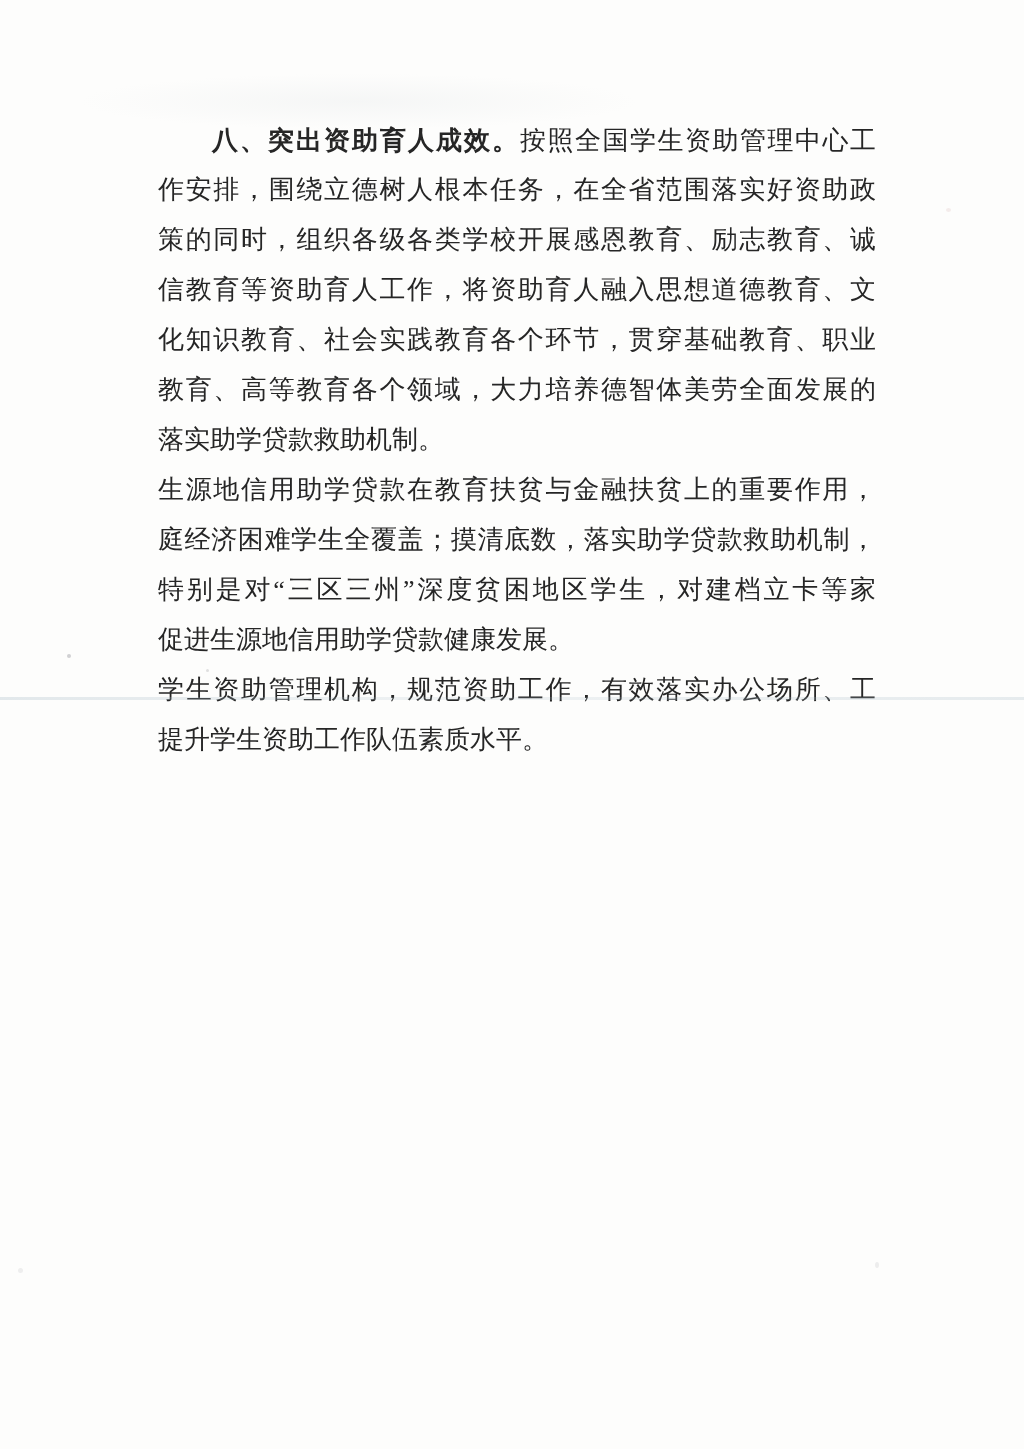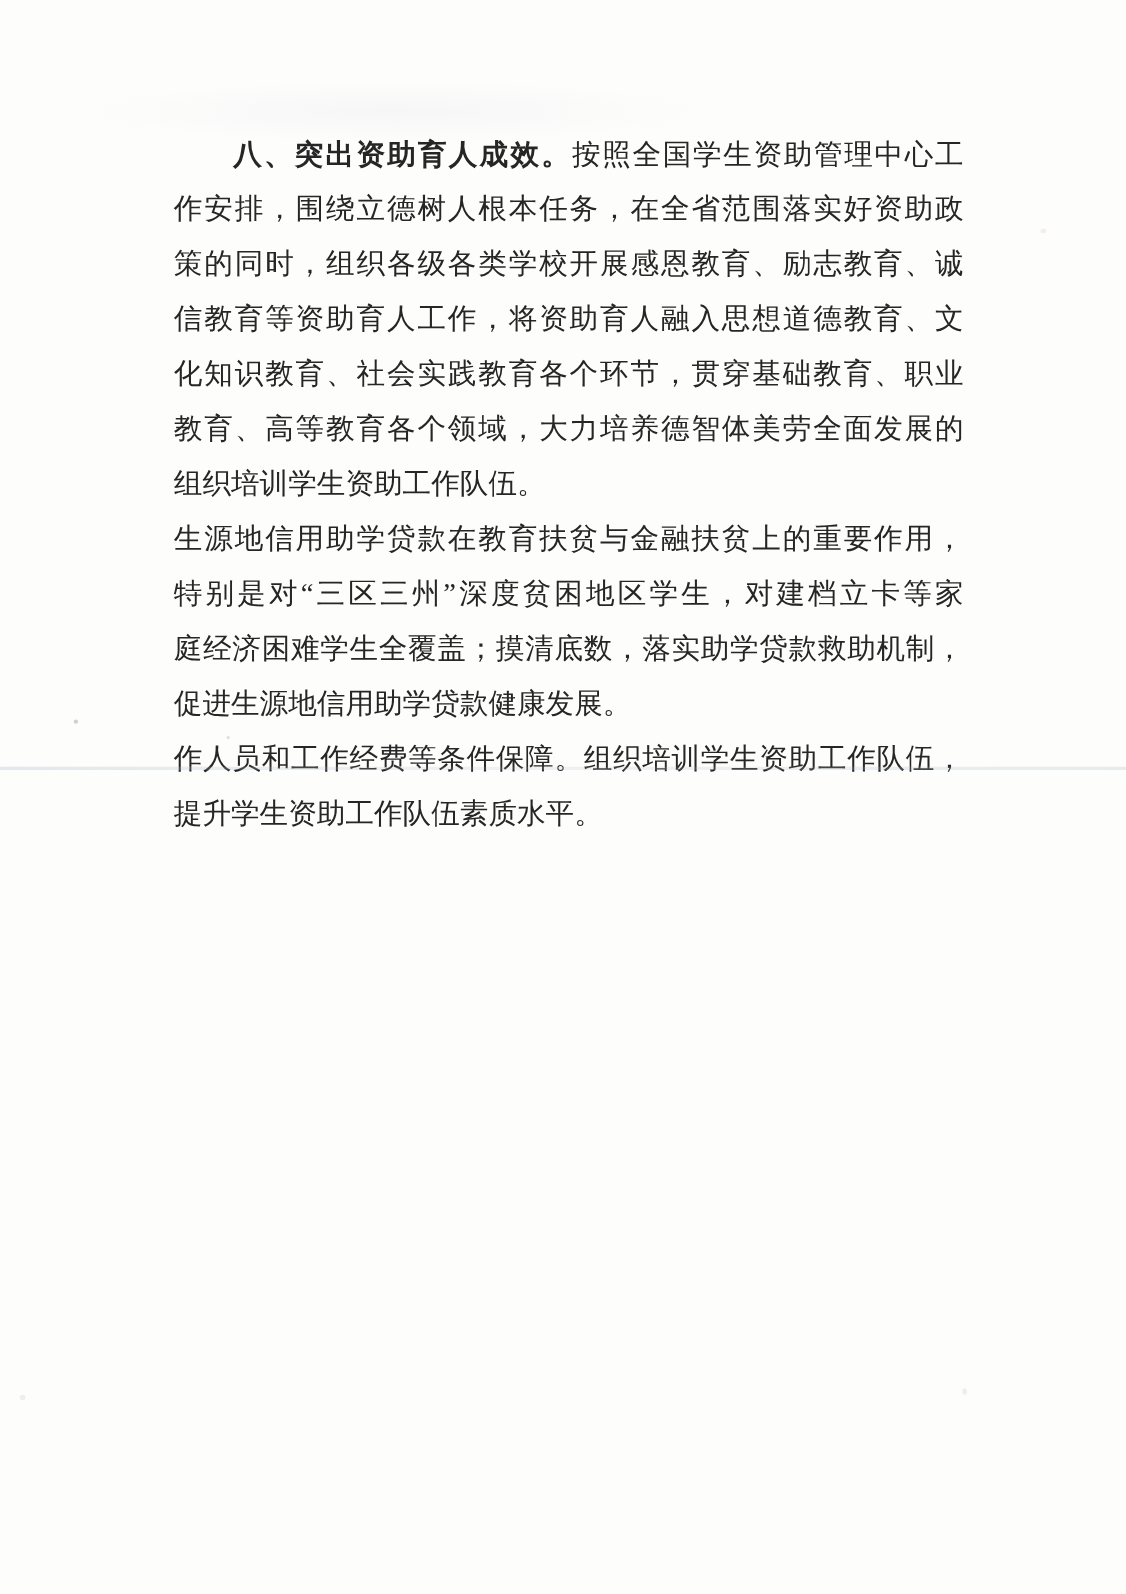--- a/index.html
+++ b/index.html
@@ -76,26 +76,26 @@
 <body>
 
 <div class="page">
   <div class="text-block" id="text-block">
       <div class="line indent"><span class="heading">八、突出资助育人成效。</span><span>按照全国学生资助管理中心工</span></div>
       <div class="line"><span>作安排，围绕立德树人根本任务，在全省范围落实好资助政</span></div>
       <div class="line"><span>策的同时，组织各级各类学校开展感恩教育、励志教育、诚</span></div>
       <div class="line"><span>信教育等资助育人工作，将资助育人融入思想道德教育、文</span></div>
       <div class="line"><span>化知识教育、社会实践教育各个环节，贯穿基础教育、职业</span></div>
       <div class="line"><span>教育、高等教育各个领域，大力培养德智体美劳全面发展的</span></div>
-      <div class="line last"><span>组织培训学生资助工作队伍。</span></div>
+      <div class="line last"><span>落实助学贷款救助机制。</span></div>
       <div class="line"><span>生源地信用助学贷款在教育扶贫与金融扶贫上的重要作用，</span></div>
+      <div class="line"><span>庭经济困难学生全覆盖；摸清底数，落实助学贷款救助机制，</span></div>
       <div class="line"><span>特别是对“三区三州”深度贫困地区学生，对建档立卡等家</span></div>
-      <div class="line"><span>庭经济困难学生全覆盖；摸清底数，落实助学贷款救助机制，</span></div>
       <div class="line last"><span>促进生源地信用助学贷款健康发展。</span></div>
-      <div class="line"><span>作人员和工作经费等条件保障。组织培训学生资助工作队伍，</span></div>
+      <div class="line"><span>学生资助管理机构，规范资助工作，有效落实办公场所、工</span></div>
       <div class="line last"><span>提升学生资助工作队伍素质水平。</span></div>
     </div>
   <div class="scan-line"></div>
   <div class="speckle s1"></div>
   <div class="speckle s2"></div>
   <div class="speckle s3"></div>
   <div class="speckle s4"></div>
   <div class="speckle s5"></div>
 </div>
 

